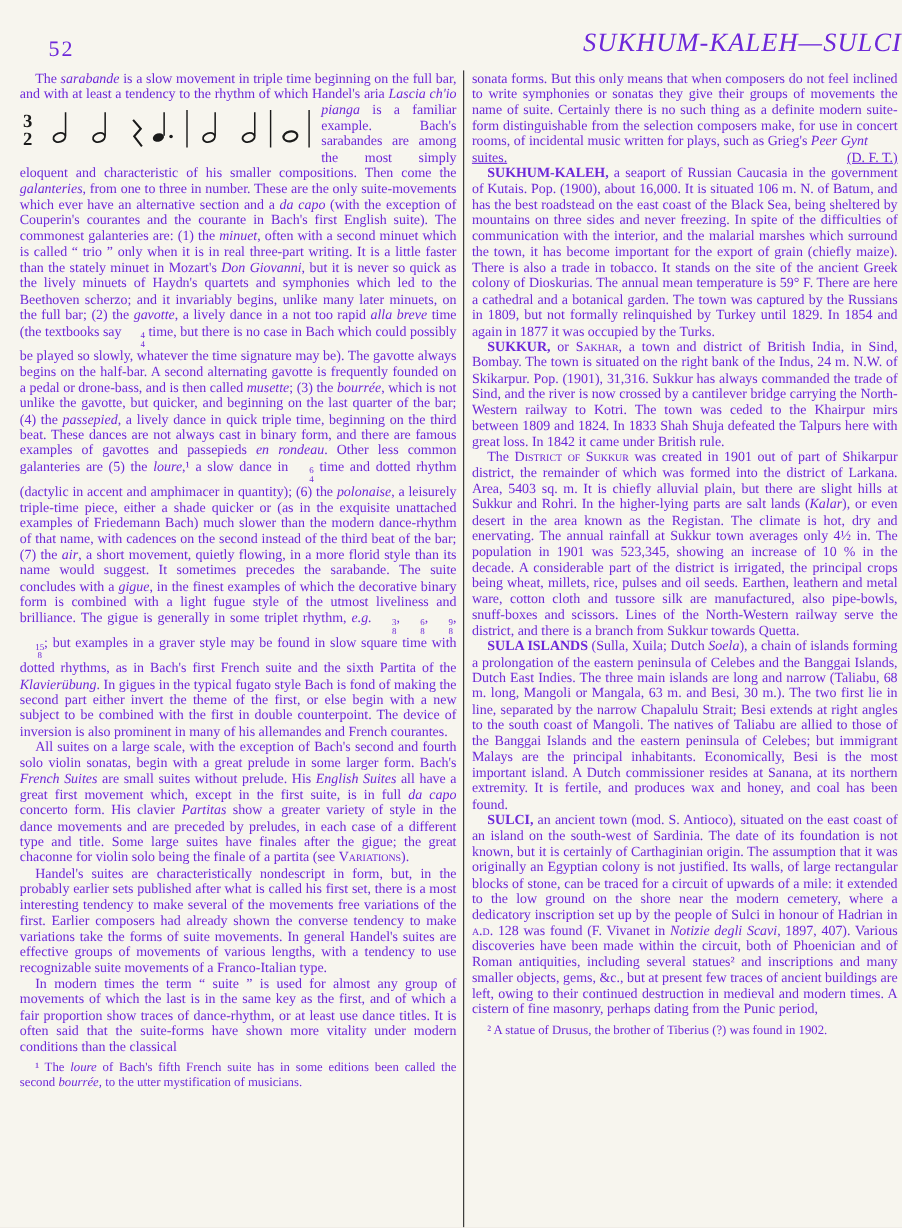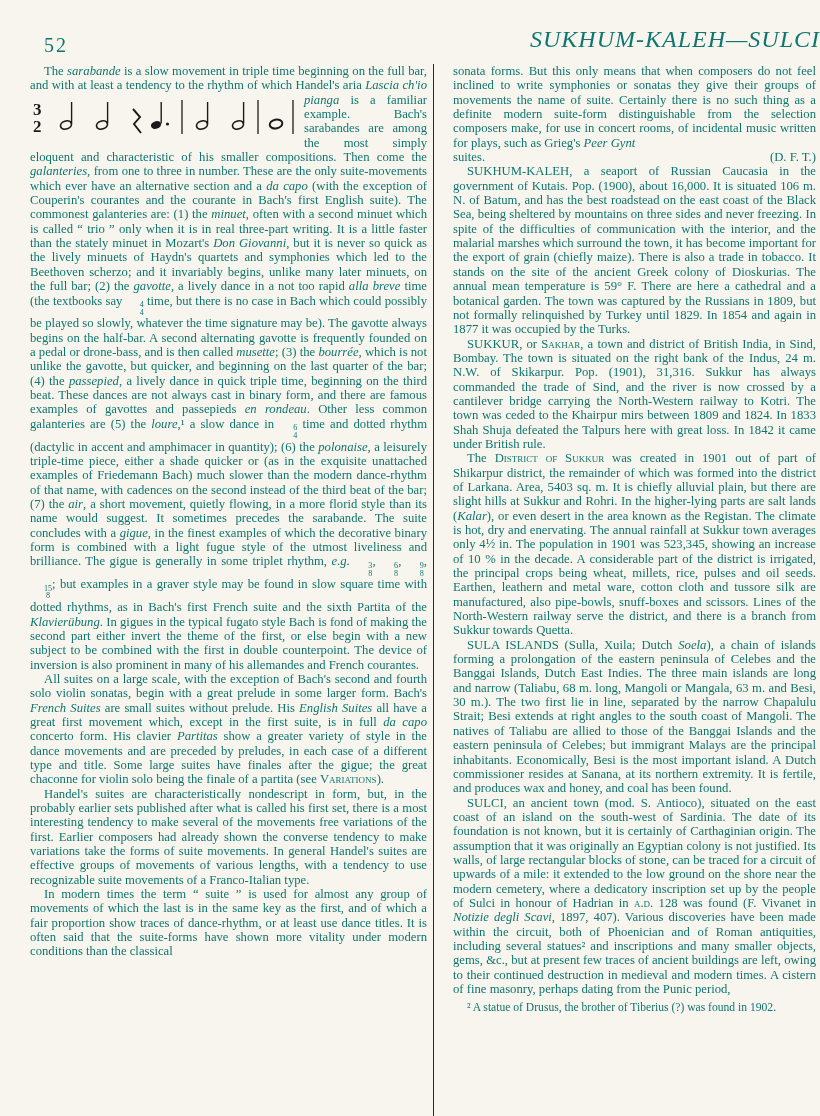--- a/index.html
+++ b/index.html
@@ -1,37 +1,37 @@
 <!DOCTYPE html>
 <html><head>
 <meta charset="utf-8">
 <style>
   html,body{margin:0;padding:0;background:#e9e7e0;}
   .page{
     width:820px;height:1116px;position:relative;overflow:hidden;
-    background:#f7f5ee;color:#0f766e;
+    background:#f7f5ee;color:#6d28d9;
     font-family:"Liberation Serif","DejaVu Serif",serif;
   }
   .header{position:absolute;top:26px;left:0;right:0;height:34px;}
   .pageno{position:absolute;left:44px;top:8px;font-size:20px;letter-spacing:2px;}
   .title{margin:0;text-align:right;font-size:24px;font-weight:normal;letter-spacing:1px;font-style:italic;}
   .content{position:absolute;top:64px;left:18px;right:4px;bottom:0;display:flex;}
-  .col{width:397px;font-size:12.7px;line-height:14.35px;text-align:justify;margin-left:12px;}
+  .col{width:397px;font-size:12.7px;line-height:14.35px;text-align:justify;}
   .col.colr{flex:1;padding-left:7px;}
   .col.coll{padding-right:6px;}
   .divider{width:1px;background:#2a2a2a;align-self:stretch;}
   p{margin:0;text-align:justify;}
   p.indent{text-indent:14px;}
   .i{font-style:italic;}
-  .b{font-weight:normal;}
+  .b{font-weight:bold;}
   .sc{font-variant:small-caps;}
   .frac{display:inline-flex;flex-direction:column;text-align:center;
         vertical-align:-0.30em;font-size:0.64em;line-height:0.95;}
   .footnote{font-size:11.6px;line-height:13.4px;margin-top:5px;}
-  .sigline{display:flex;justify-content:space-between;line-height:14.35px;}
+  .sigline{display:flex;justify-content:space-between;line-height:14.35px;text-decoration:underline;}
   .music-float{float:left;width:268px;height:44px;margin:1px 6px 1px 0;}
   .music-svg{display:block;}
   .music-svg text{font:bold 17px "Liberation Serif",serif;fill:#1b1b1b;}
   .music-svg .stroke{stroke:#1b1b1b;fill:none;}
   .music-svg .fill{fill:#1b1b1b;}
 </style>
 </head>
 <body>
 
 <div class="page">
@@ -96,20 +96,21 @@
               <span>9</span>
               <span>8</span>
             </span><span>, </span><span class="frac">
               <span>15</span>
               <span>8</span>
             </span><span>; but examples in a graver style may be found in slow square time with dotted rhythms, as in Bach's first French suite and the sixth Partita of the </span><span class="i">Klavierübung</span><span>. In gigues in the typical fugato style Bach is fond of making the second part either invert the theme of the first, or else begin with a new subject to be combined with the first in double counterpoint. The device of inversion is also prominent in many of his allemandes and French courantes.</span></span>
       </p>
       <p class="indent"><span>All suites on a large scale, with the exception of Bach's second and fourth solo violin sonatas, begin with a great prelude in some larger form. Bach's </span><span class="i">French Suites</span><span> are small suites without prelude. His </span><span class="i">English Suites</span><span> all have a great first movement which, except in the first suite, is in full </span><span class="i">da capo</span><span> concerto form. His clavier </span><span class="i">Partitas</span><span> show a greater variety of style in the dance movements and are preceded by preludes, in each case of a different type and title. Some large suites have finales after the gigue; the great chaconne for violin solo being the finale of a partita (see </span><span class="sc">Variations</span><span>).</span></p>
       <p class="indent"><span>Handel's suites are characteristically nondescript in form, but, in the probably earlier sets published after what is called his first set, there is a most interesting tendency to make several of the movements free variations of the first. Earlier composers had already shown the converse tendency to make variations take the forms of suite movements. In general Handel's suites are effective groups of movements of various lengths, with a tendency to use recognizable suite movements of a Franco-Italian type.</span></p>
       <p class="indent"><span>In modern times the term “ suite ” is used for almost any group of movements of which the last is in the same key as the first, and of which a fair proportion show traces of dance-rhythm, or at least use dance titles. It is often said that the suite-forms have shown more vitality under modern conditions than the classical</span></p>
+      <p class="footnote indent"><span>¹ The </span><span class="i">loure</span><span> of Bach's fifth French suite has in some editions been called the second </span><span class="i">bourrée</span><span>, to the utter mystification of musicians.</span></p>
     </div>
 
     <div class="divider"></div>
 
     <div class="col colr">
       <p><span>sonata forms.  But this only means that when composers do not feel inclined to write symphonies or sonatas they give their groups of movements the name of suite.  Certainly there is no such thing as a definite modern suite-form distinguishable from the selection composers make, for use in concert rooms, of incidental music written for plays, such as Grieg's </span><span class="i">Peer Gynt</span></p>
       <div class="sigline">
         <span>suites.</span>
         <span>(D. F. T.)</span>
       </div>

